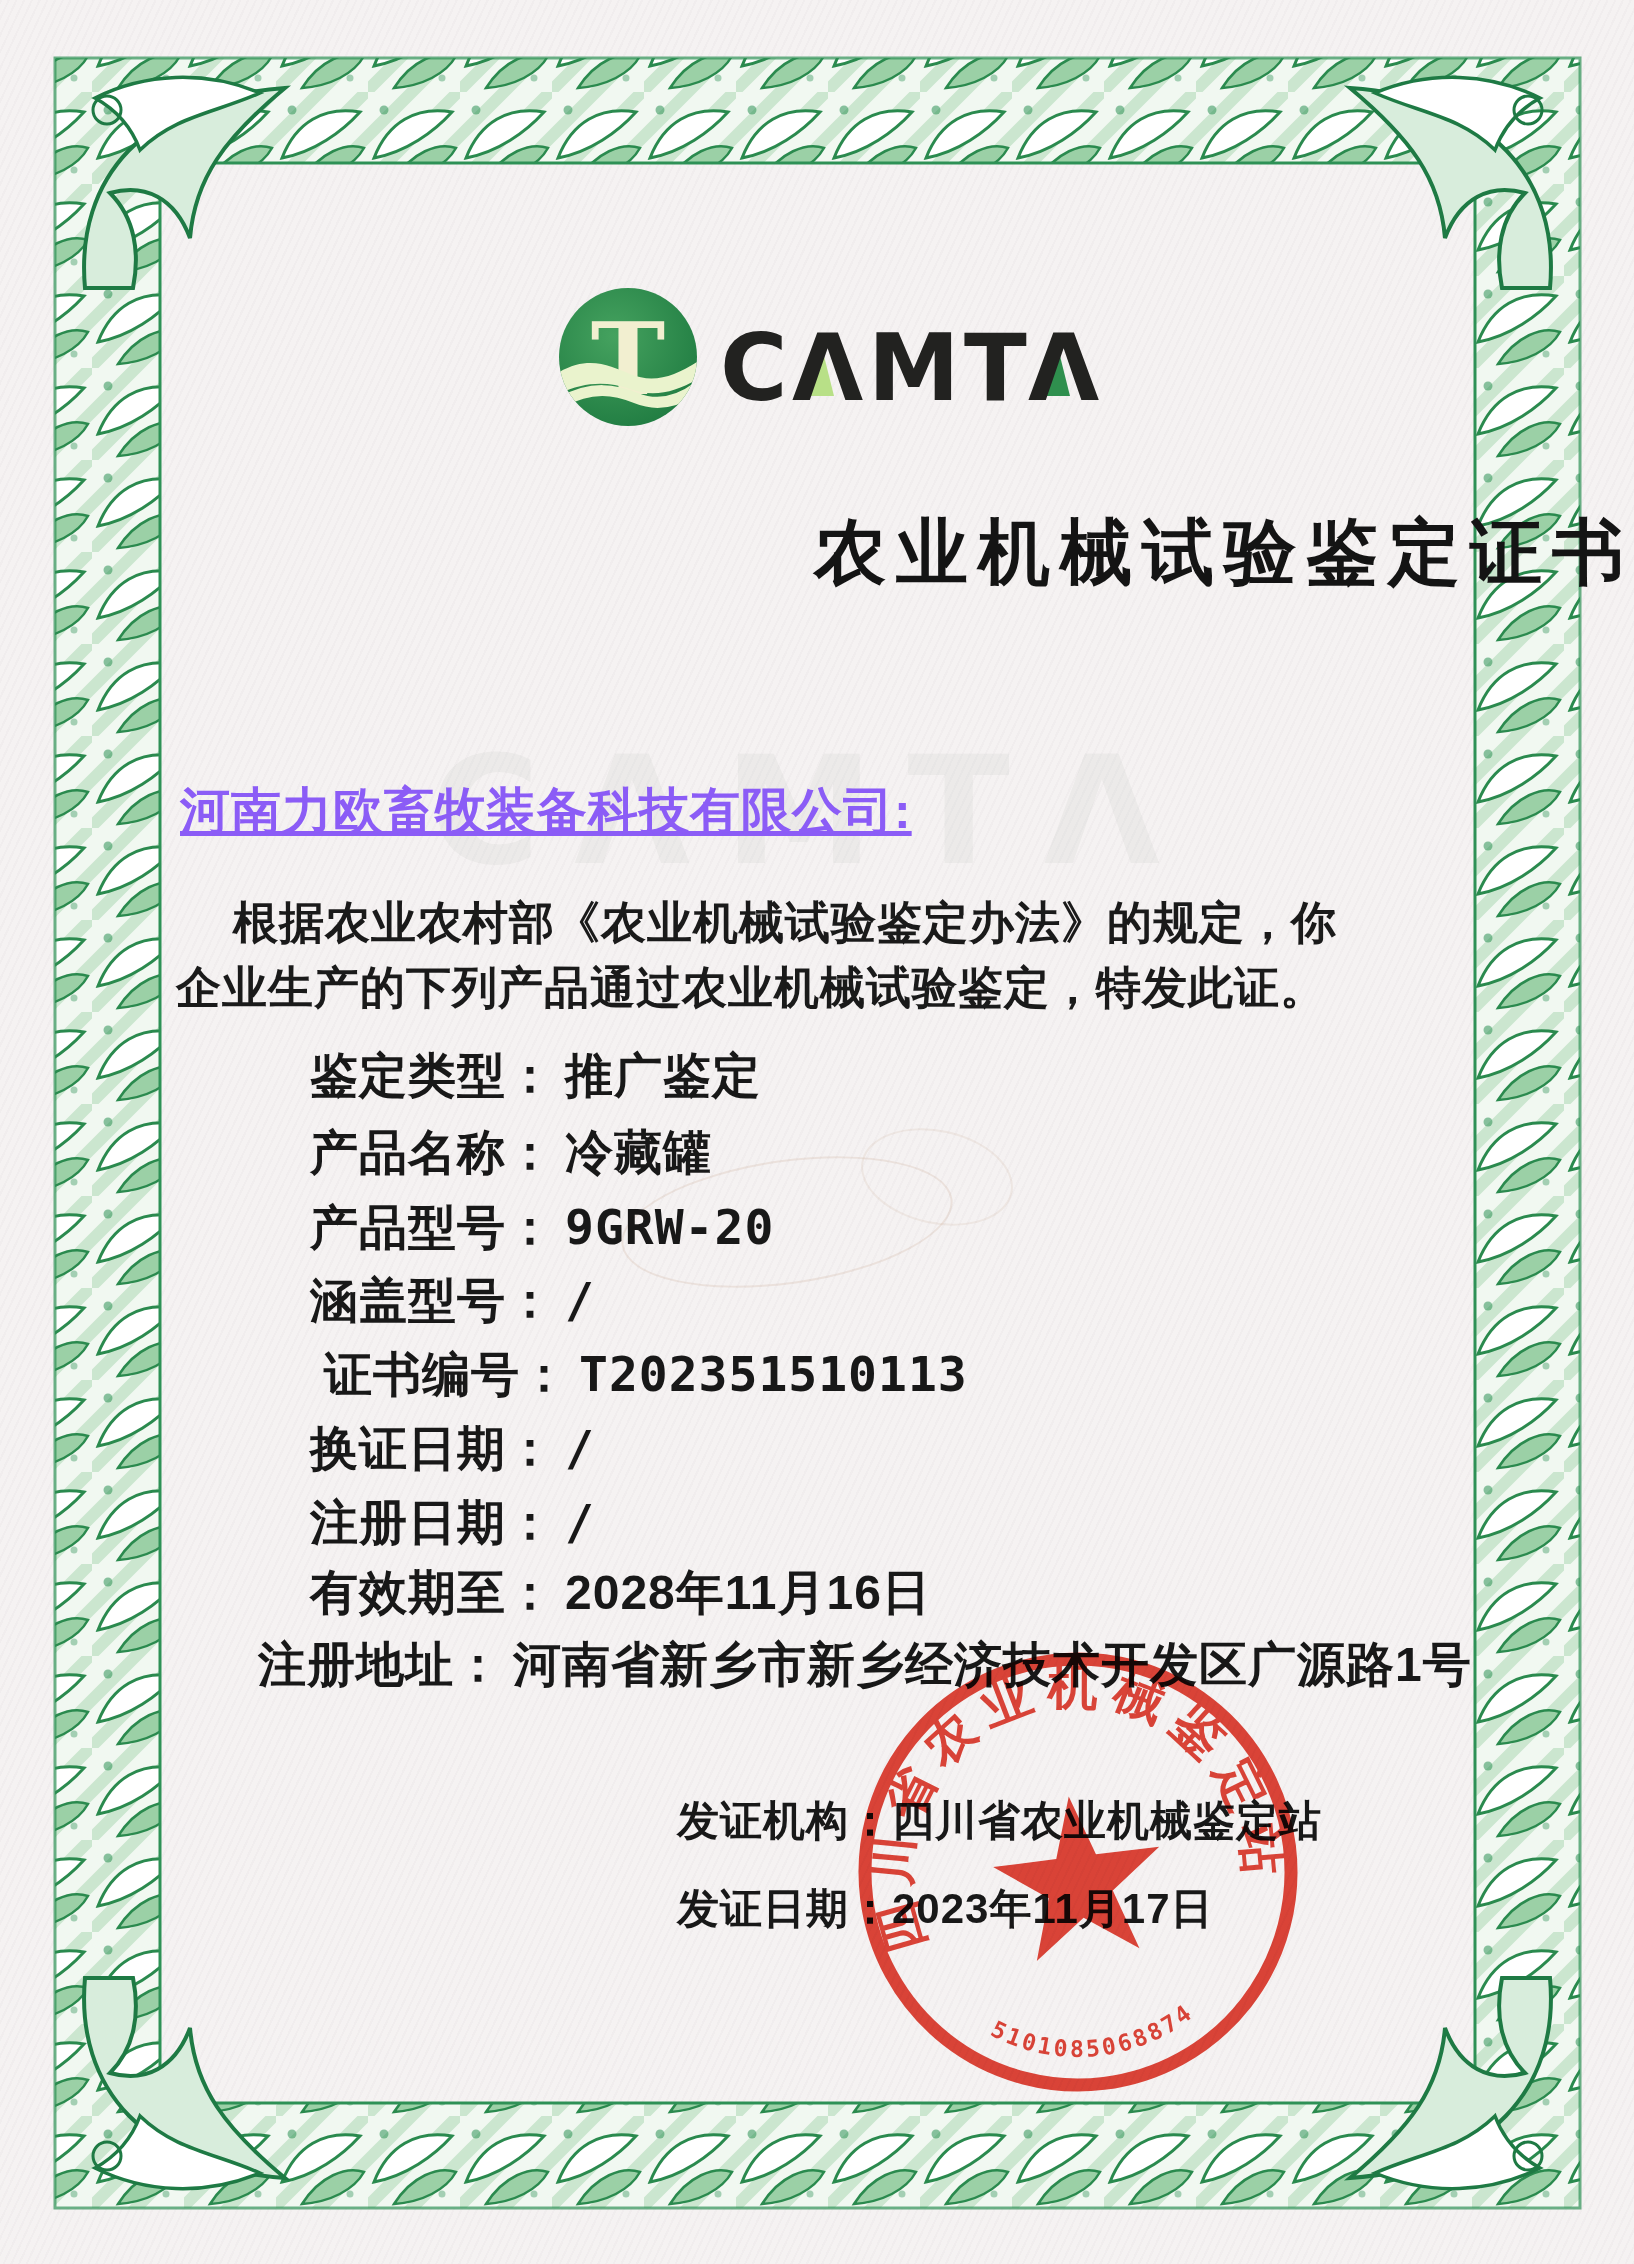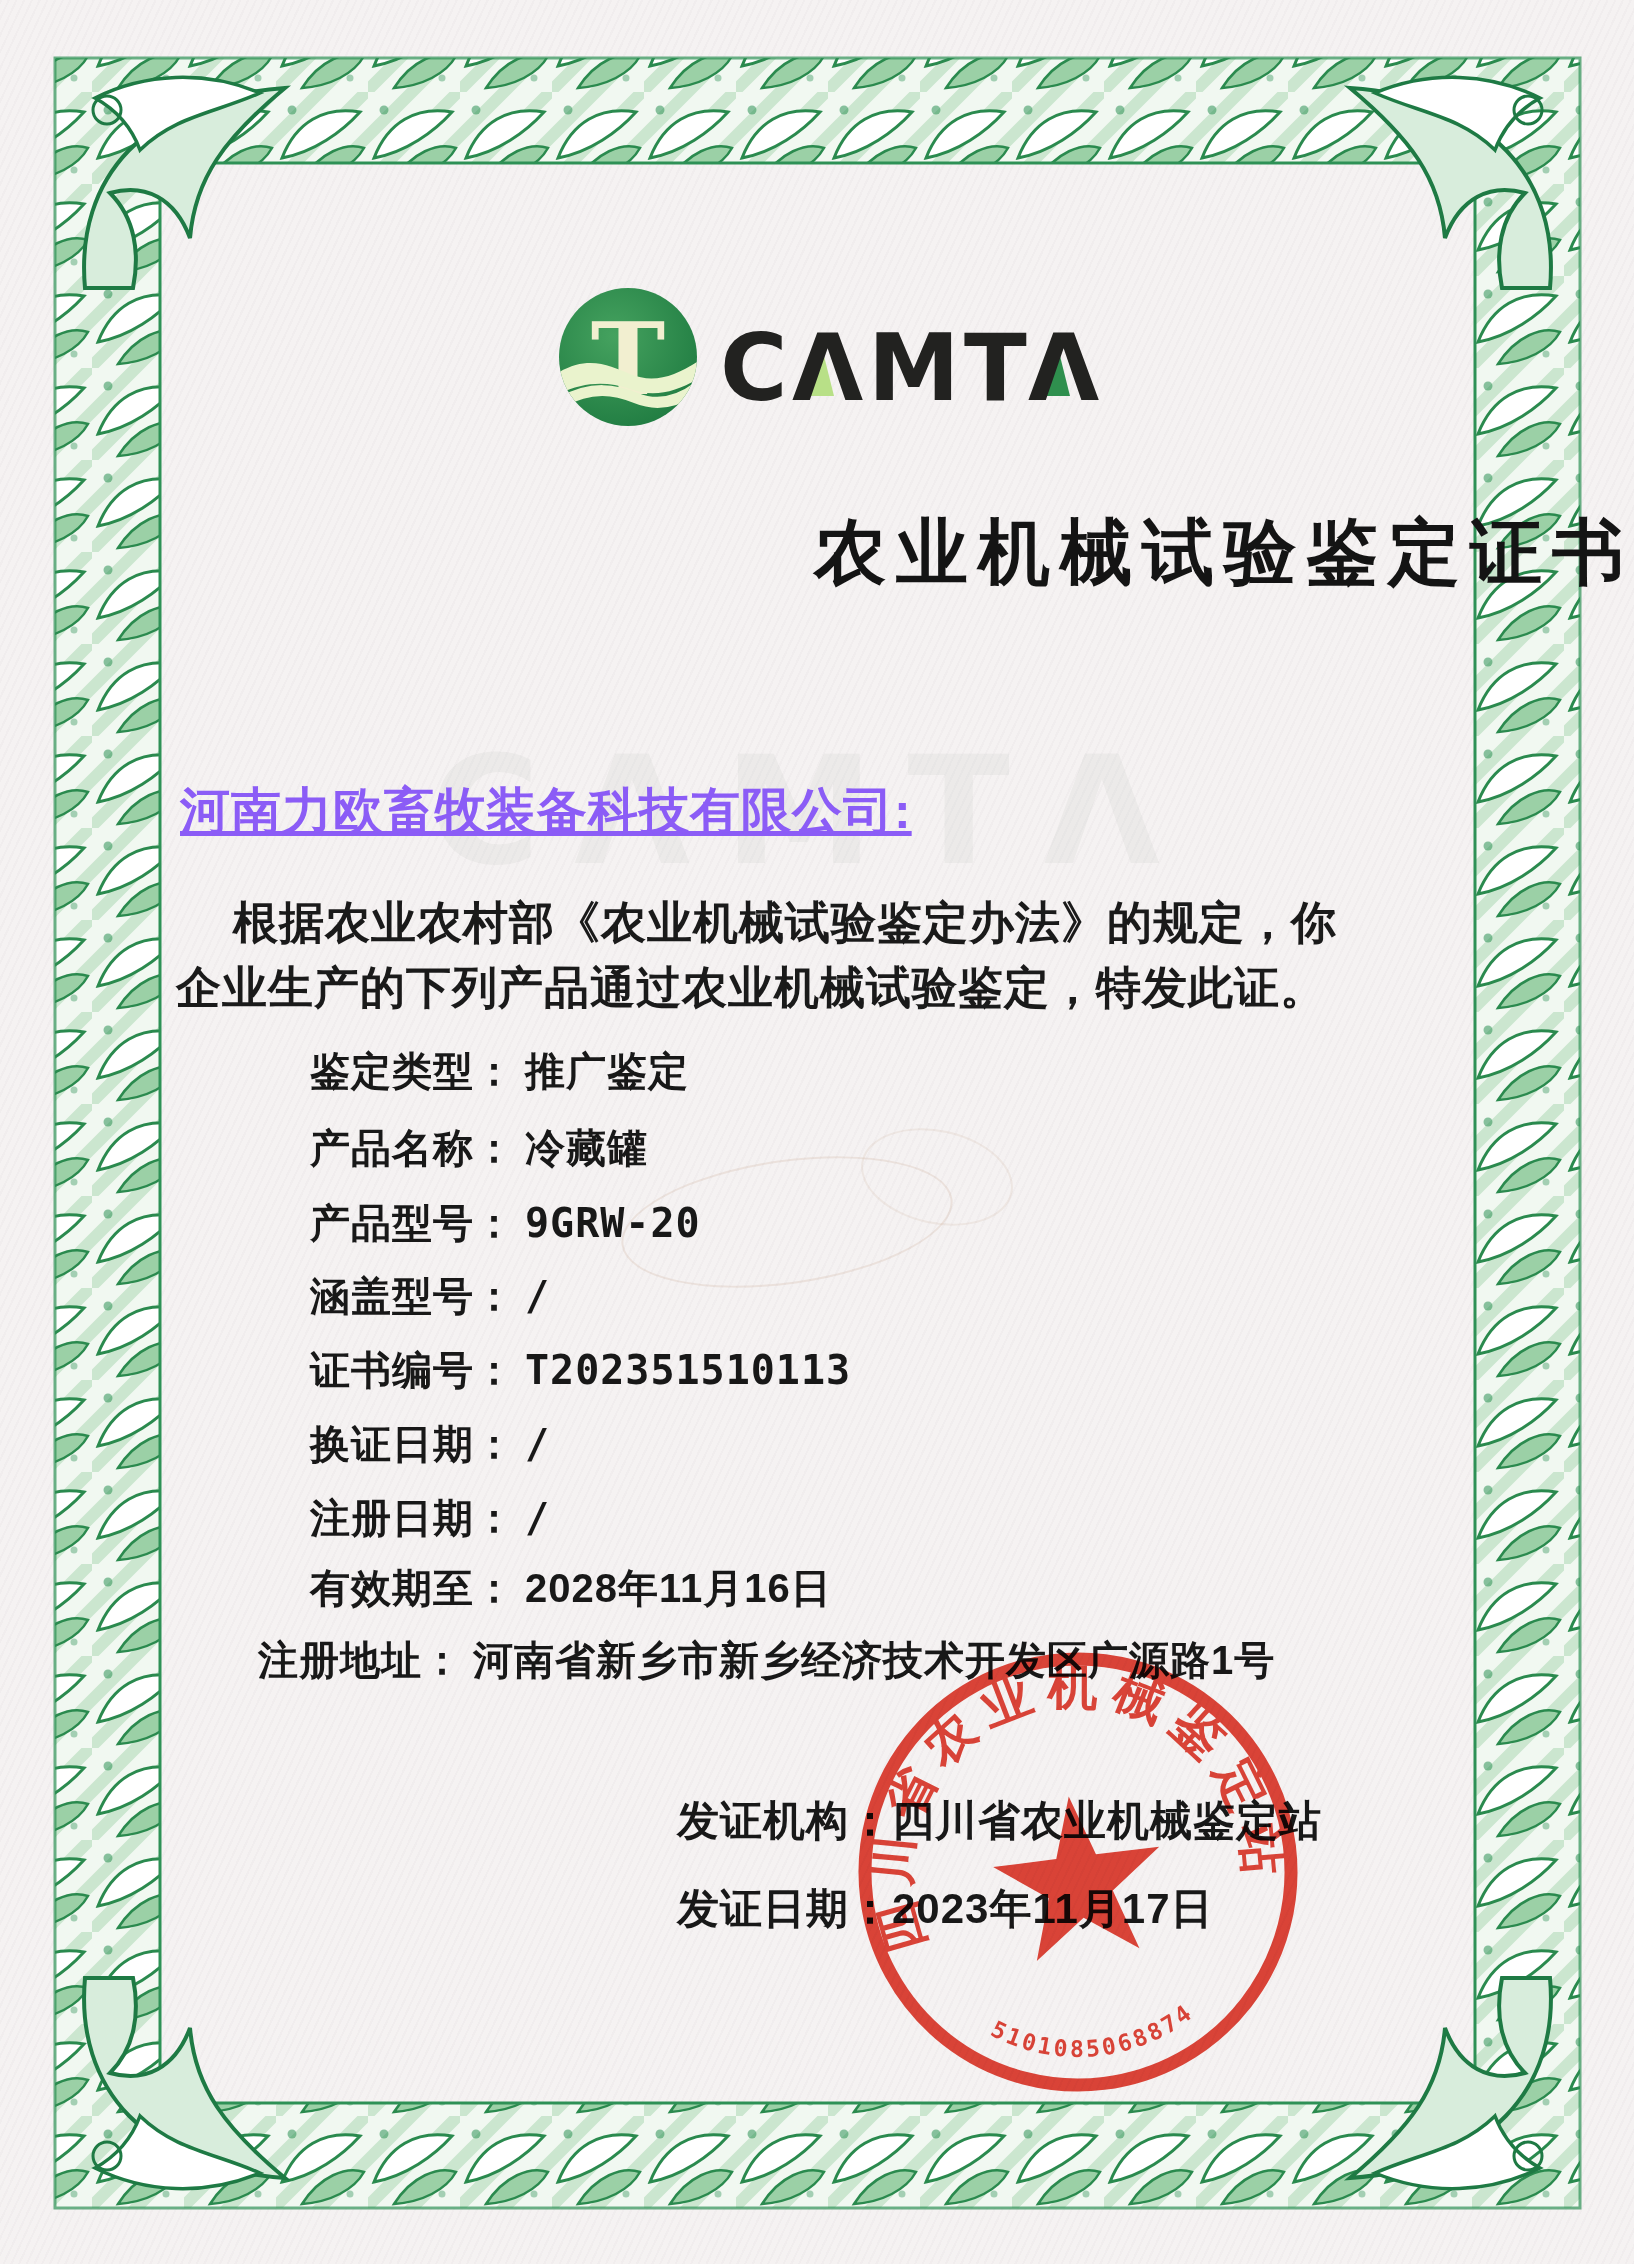--- a/index.html
+++ b/index.html
@@ -28,21 +28,21 @@
     left:0;right:0;top:505px;text-align:right;
     font-family:"DejaVu Serif","Liberation Serif",serif;
     font-weight:700;font-size:72px;letter-spacing:10px;color:#141414;
   }
   .company{
     left:180px;top:778px;font-size:50px;font-weight:700;letter-spacing:1px;color:#8b5cf6;text-decoration:underline;
   }
   .para{font-size:45px;font-weight:600;letter-spacing:1px;color:#1a1a1a;}
   .para.l1{left:233px;top:893px;}
   .para.l2{left:176px;top:958px;}
-  .field{font-size:40px;font-weight:700;letter-spacing:1px;color:#181818;white-space:nowrap;}
+  .field{font-size:48px;font-weight:700;letter-spacing:1px;color:#181818;white-space:nowrap;}
   .field .value{margin-left:10px;}
   .field .mono{
     font-family:"DejaVu Sans Mono","Liberation Mono",monospace;
     font-weight:700;letter-spacing:1px;
   }
   .issue-line{font-size:42px;font-weight:700;letter-spacing:1px;color:#181818;white-space:nowrap;}
   .issuer{left:677px;top:1793px;}
   .issue-date{left:677px;top:1881px;}
   .seal{
     left:848px;top:1642px;width:460px;height:460px;
@@ -125,21 +125,21 @@
   </div>
   <div class="abs field" style="left:310px;top:1121px;">
     <span class="label">产品名称：</span><span class="value">冷藏罐</span>
   </div>
   <div class="abs field" style="left:310px;top:1196px;">
     <span class="label">产品型号：</span><span class="value mono">9GRW-20</span>
   </div>
   <div class="abs field" style="left:310px;top:1269px;">
     <span class="label">涵盖型号：</span><span class="value mono">/</span>
   </div>
-  <div class="abs field" style="left:310px;top:1343px;">
+  <div class="abs field" style="left:324px;top:1343px;">
     <span class="label">证书编号：</span><span class="value mono">T202351510113</span>
   </div>
   <div class="abs field" style="left:310px;top:1417px;">
     <span class="label">换证日期：</span><span class="value mono">/</span>
   </div>
   <div class="abs field" style="left:310px;top:1491px;text-align:center;">
     <span class="label">注册日期：</span><span class="value mono">/</span>
   </div>
   <div class="abs field" style="left:310px;top:1561px;">
     <span class="label">有效期至：</span><span class="value">2028年11月16日</span>

